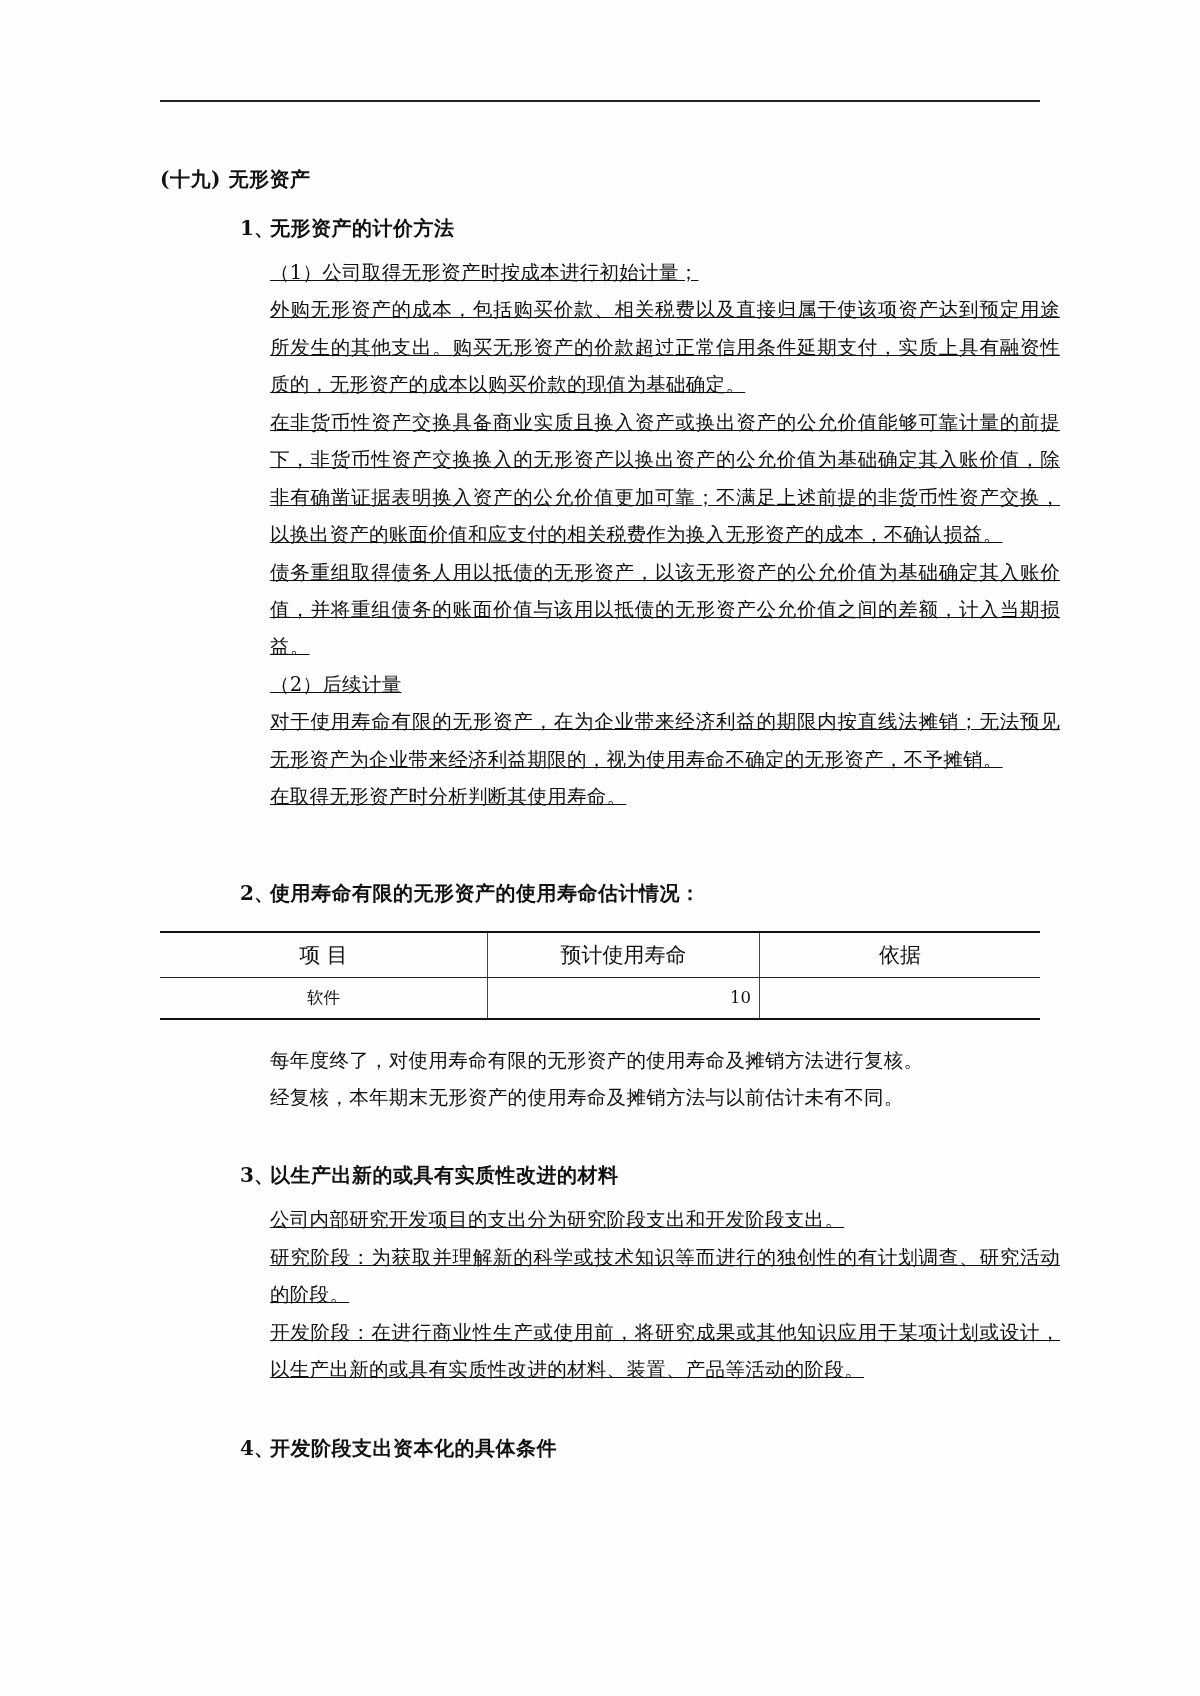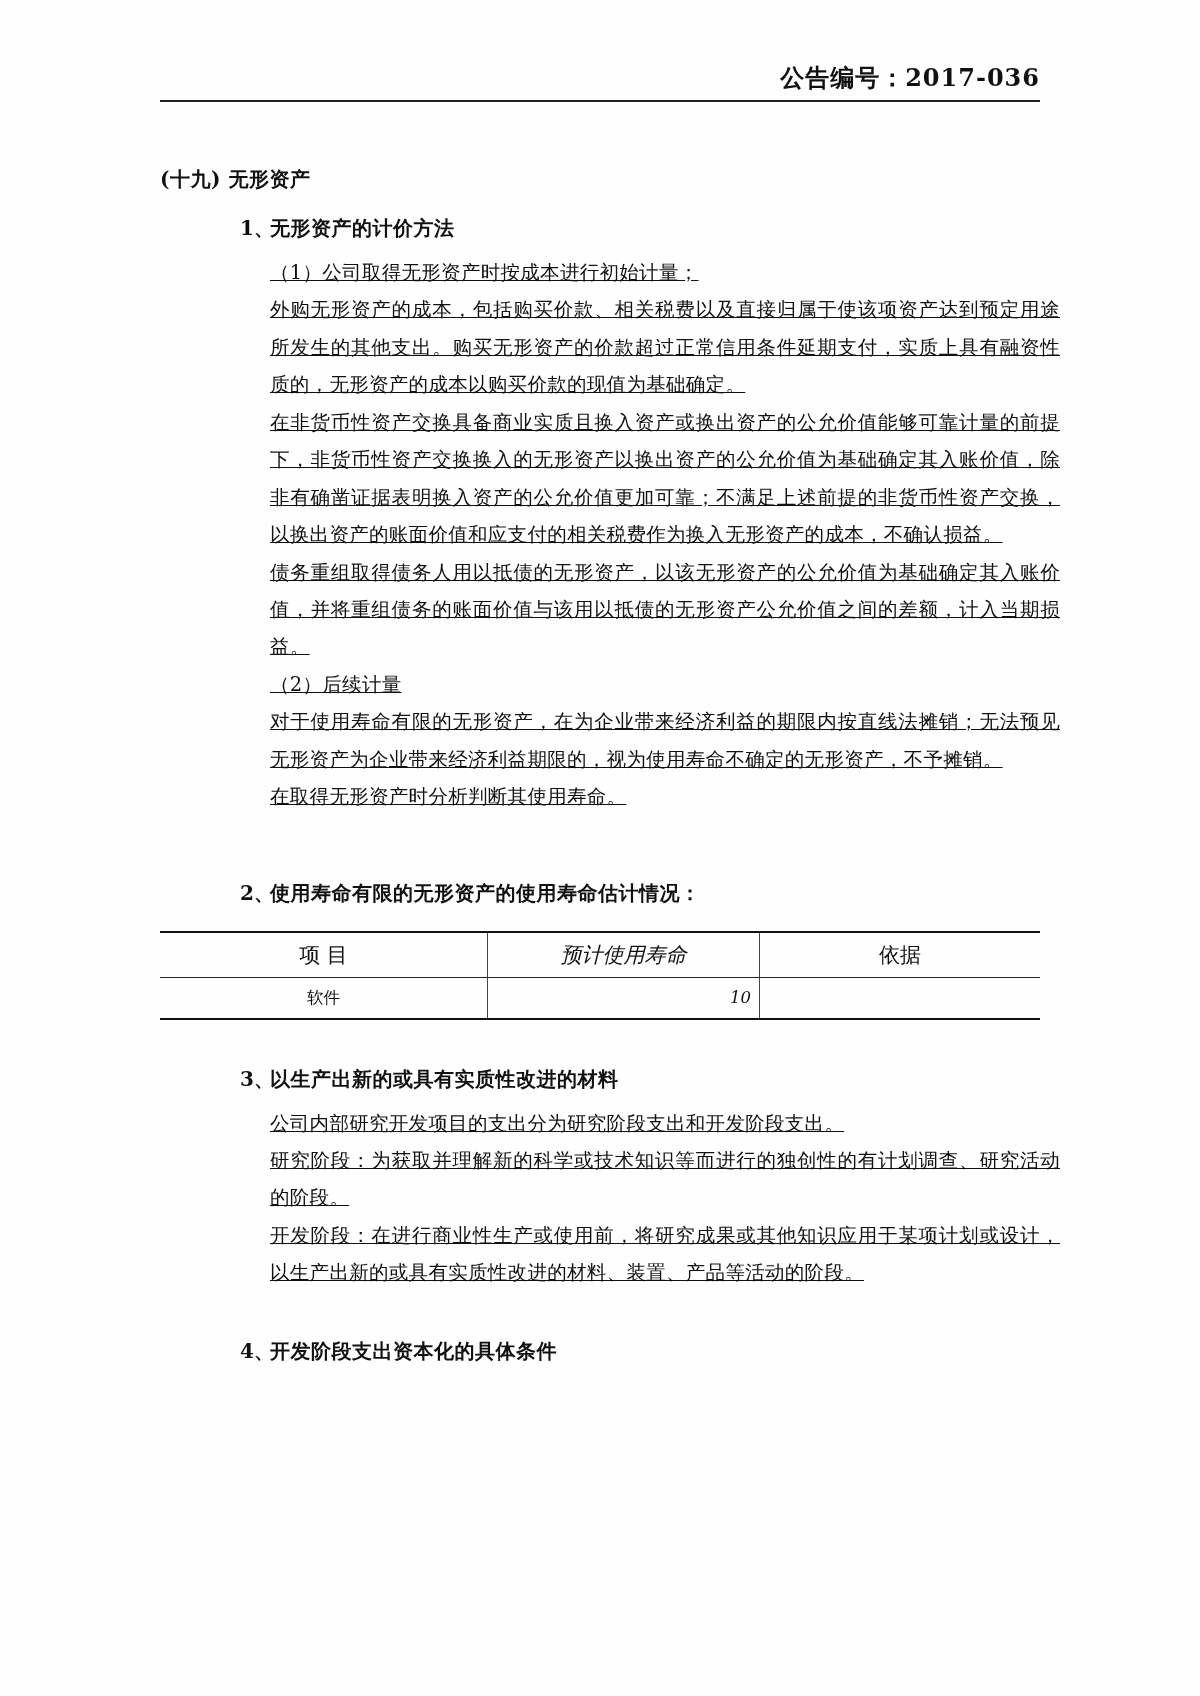--- a/index.html
+++ b/index.html
@@ -100,40 +100,39 @@
   }
   table.lifetable thead tr th {
     border-top: 2.5px solid #111;
   }
   table.lifetable td {
     font-size: 16.5px;
     padding: 9px 8px;
     border-bottom: 2.5px solid #111;
   }
   .col-item { width: 330px; border-right: 1px solid #444; }
-  .col-life { width: 270px; border-right: 1px solid #444; font-style: italic; }
+  .col-life { width: 270px; border-right: 1px solid #444; }
   .col-basis { width: 280px; }
   td.col-item { text-align: center; padding-left: 16px; }
   td.col-life { text-align: right; padding-right: 30px; }
   td.col-basis { text-align: center; }
 
   .after-table {
     margin-top: 22px;
     padding-left: 110px;
   }
   .after-table .para { font-size: 19.5px; }
 
   .sub-list .para { margin: 0; text-decoration: underline; }
 </style>
 </head>
 <body>
 
 <div class="page">
 
-  <div class="header">公告编号：2017-036</div>
   <div class="header-rule"></div>
 
   <div class="content">
 
     <div class="sec-title">(十九) 无形资产</div>
 
     <div class="numbered">
       <div class="num">1、</div>
       <div class="num-body">
         <div class="num-head">无形资产的计价方法</div>
@@ -168,20 +167,24 @@
       </thead>
       <tbody>
         <tr>
           <td class="col-item">软件</td>
           <td class="col-life">10</td>
           <td class="col-basis"></td>
         </tr>
       </tbody>
     </table>
 
+    <div class="after-table">
+      <p class="para">每年度终了，对使用寿命有限的无形资产的使用寿命及摊销方法进行复核。</p>
+      <p class="para">经复核，本年期末无形资产的使用寿命及摊销方法与以前估计未有不同。</p>
+    </div>
 
     <div class="block-gap-md"></div>
 
     <div class="numbered">
       <div class="num">3、</div>
       <div class="num-body">
         <div class="num-head">以生产出新的或具有实质性改进的材料</div>
         <div class="sub-list">
           <p class="para">公司内部研究开发项目的支出分为研究阶段支出和开发阶段支出。</p>
           <p class="para">研究阶段：为获取并理解新的科学或技术知识等而进行的独创性的有计划调查、研究活动的阶段。</p>

